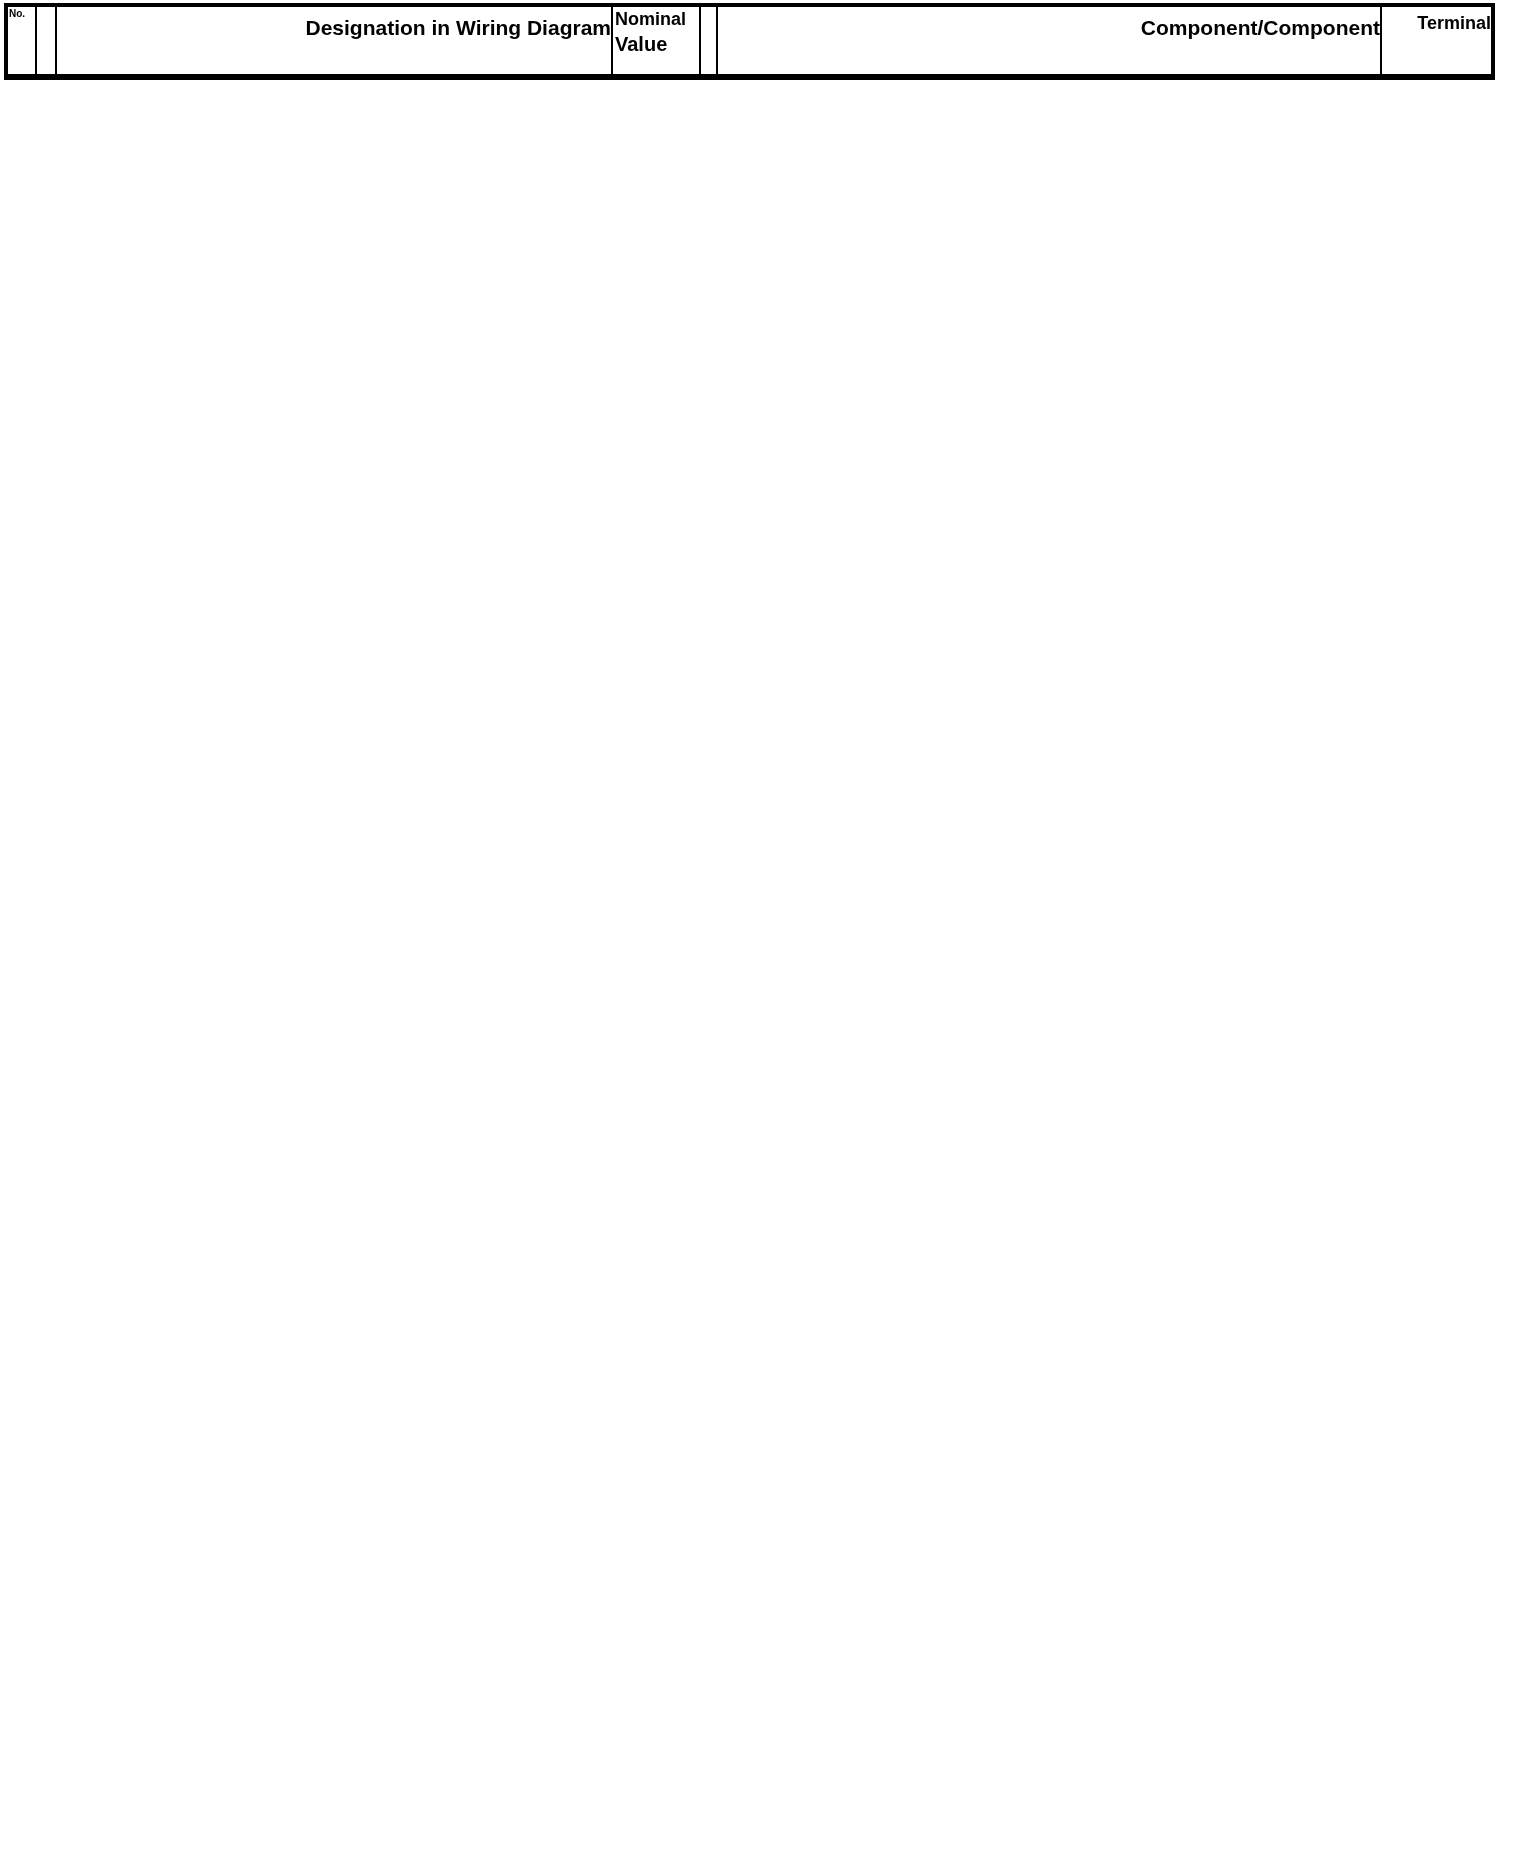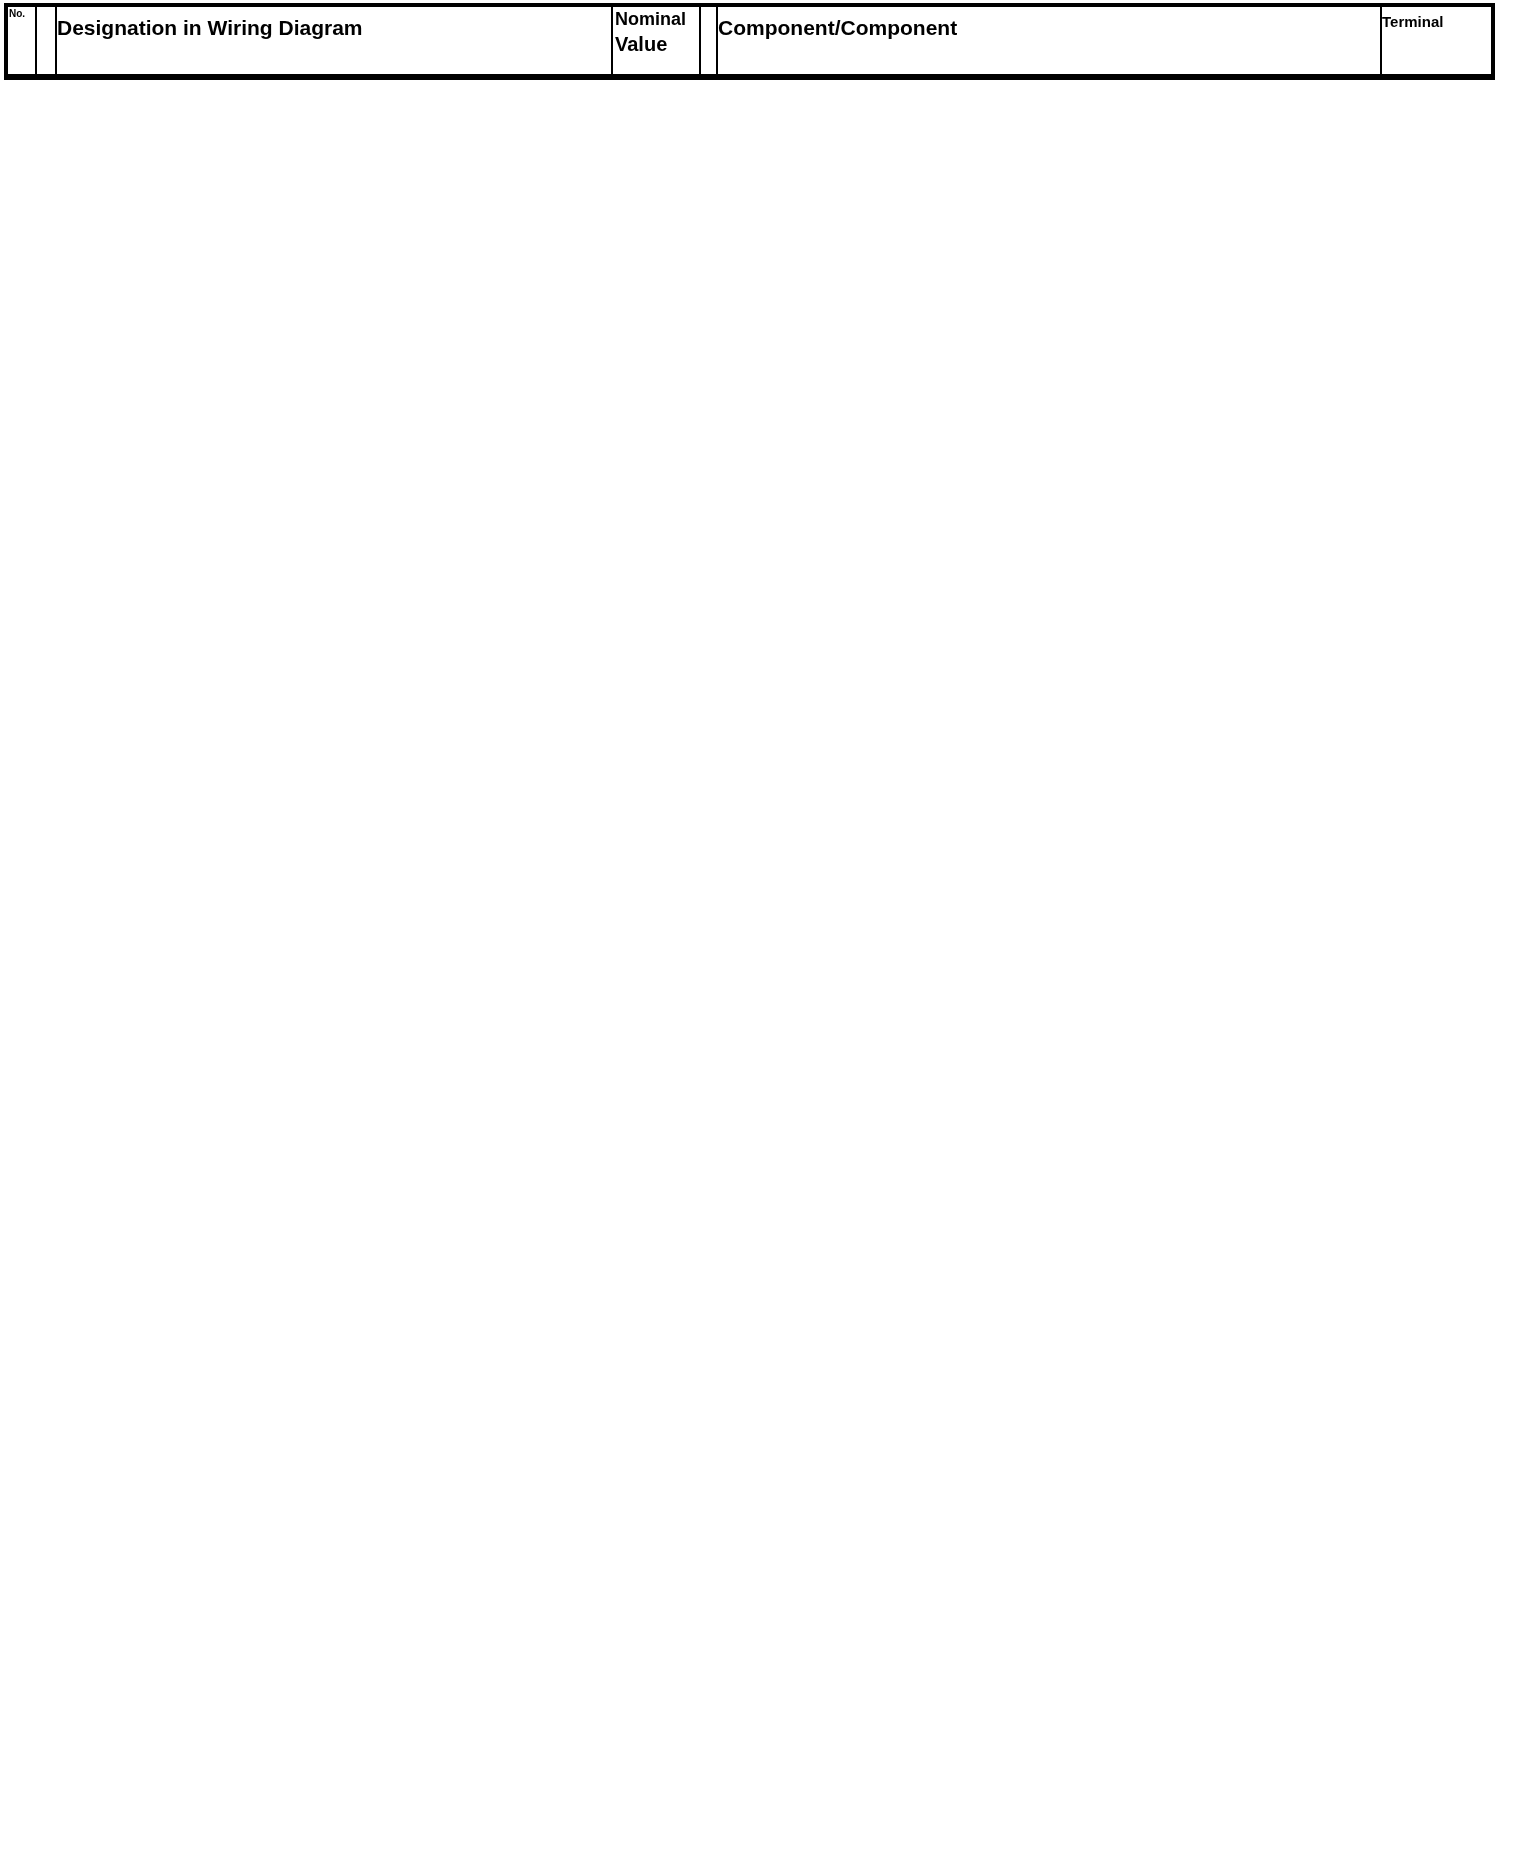--- a/index.html
+++ b/index.html
@@ -33,40 +33,40 @@
   th, td {
     border: 2px solid #000;
     padding: 0;
     overflow: hidden;
   }
   thead th {
     border-bottom: 4px solid #000;
     height: 58px;
     vertical-align: top;
     font-weight: bold;
-    text-align: left;
+    text-align: right;
   }
   th.h-no {
     font-size: 10px;
     text-align: left;
     vertical-align: top;
     padding: 1px 0 0 1px;
   }
   th.h-des, th.h-fn {
     font-size: 21px;
     padding-top: 9px;
   }
   th.h-val {
     text-align: left;
     padding: 2px 0 0 2px;
   }
   th.h-val .line1 { display: block; font-size: 18px; text-align: left; }
   th.h-val .line2 { display: block; font-size: 20px; text-align: left; margin-top: 3px; }
   th.h-term {
-    font-size: 15px;
+    font-size: 18px;
     padding-top: 6px;
   }
 </style>
 </head>
 <body>
 
 <div class="doc">
   <table class="fuse-table">
     <colgroup>
       <col class="c-no">

